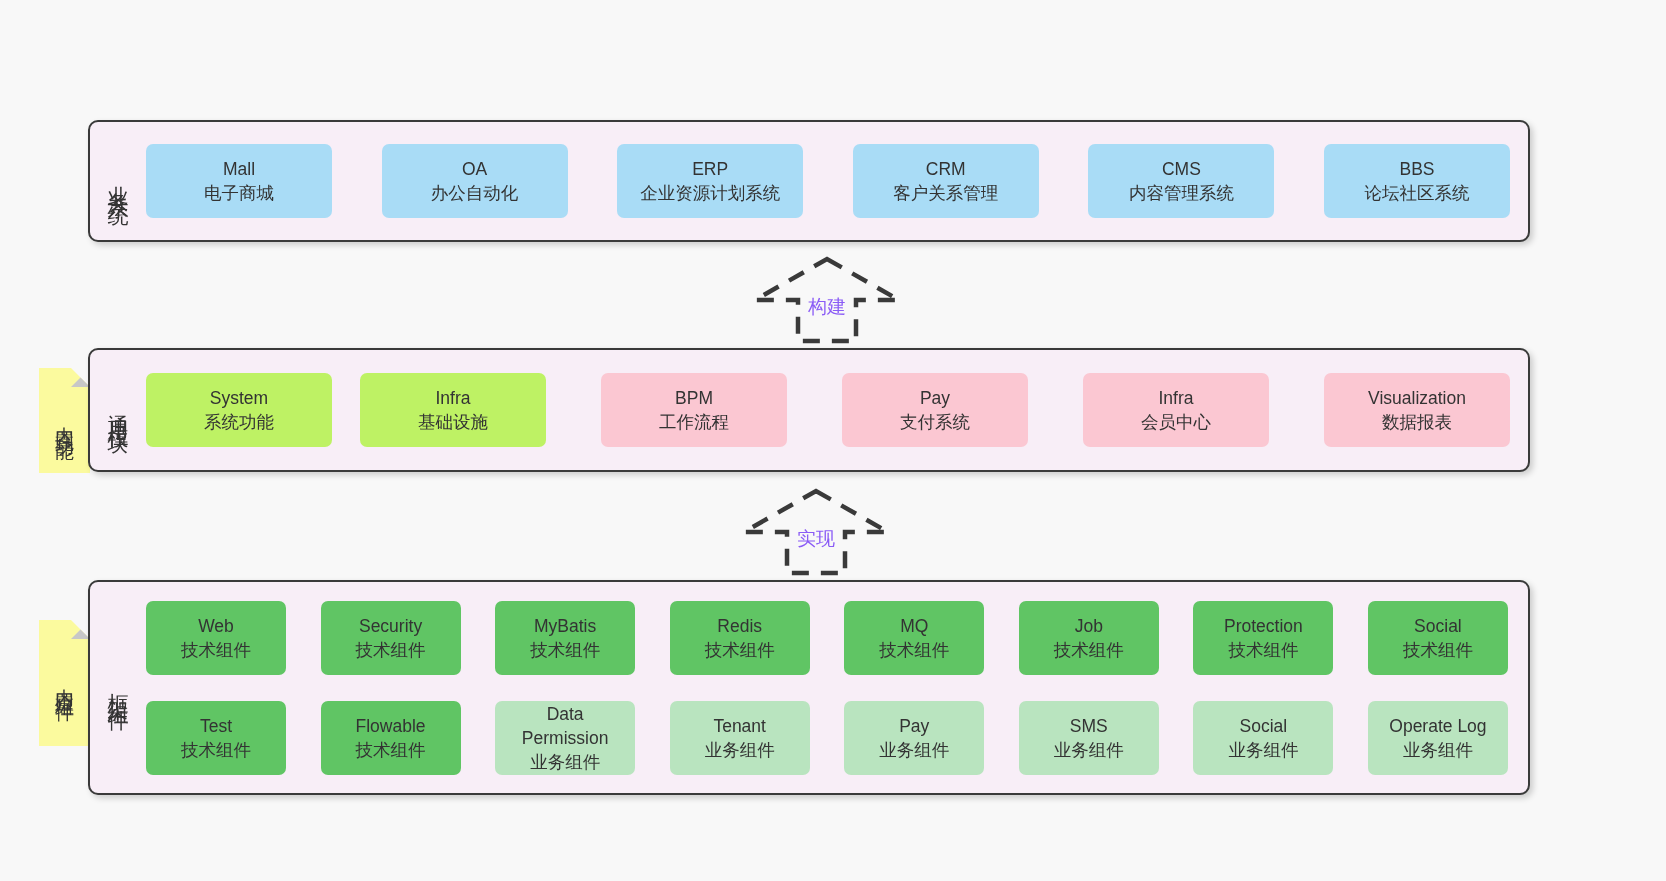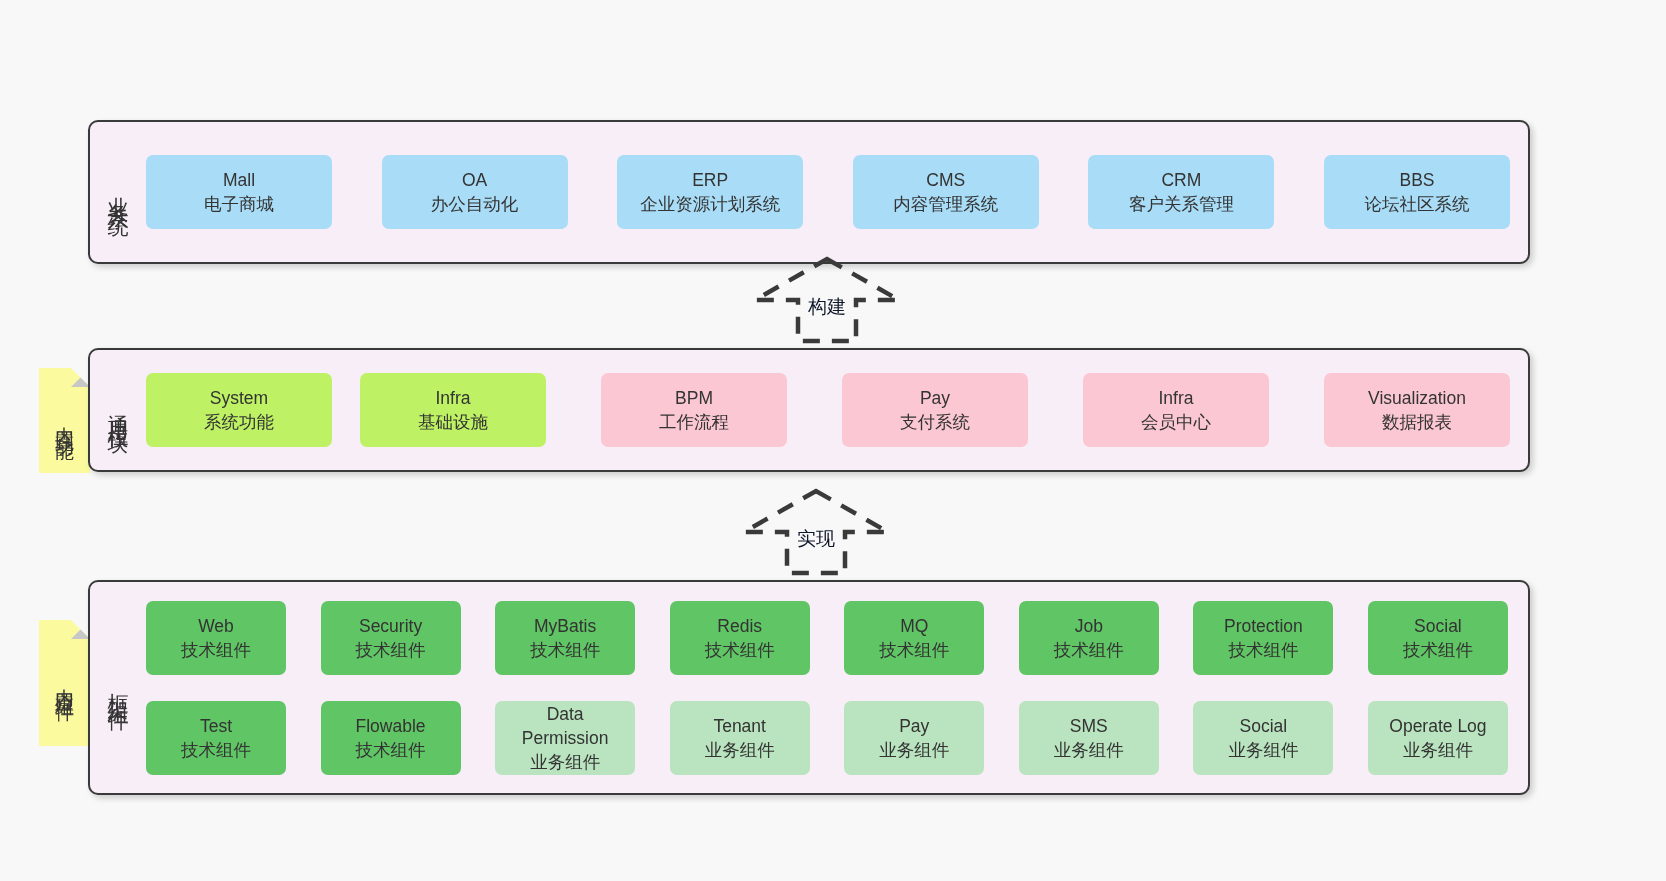--- a/index.html
+++ b/index.html
@@ -50,60 +50,60 @@
   }
   .note-text{
     writing-mode:vertical-rl;text-orientation:upright;
     font-size:19px;letter-spacing:5px;color:#333;
   }
   
   .arrow{position:absolute;width:150px;height:88px;}
   .arrow svg{display:block;}
   .arrow-label{
     position:absolute;left:50%;top:38px;transform:translateX(-50%);
-    background:#f8f8f8;padding:0 4px;font-size:19px;color:#0f172a;white-space:nowrap;
+    background:#f8f8f8;padding:0 4px;font-size:19px;color:#8b5cf6;white-space:nowrap;
   }
 </style>
 </head>
 <body>
 
 <div class="canvas">
 
   <div class="note" style="top:368px;height:105px;">
     <span class="note-text">内置功能</span>
     <span class="note-fold"></span>
   </div>
 
   <div class="note" style="top:620px;height:126px;">
     <span class="note-text">内置组件</span>
     <span class="note-fold"></span>
   </div>
 
-  <div class="panel" style="top:120px;height:144px;">
+  <div class="panel" style="top:120px;height:122px;">
     <div class="panel-label">业务系统</div>
     <div class="boxes-row">
       <div class="box blue">
         <div>Mall</div>
         <div>电子商城</div>
       </div>
       <div class="box blue">
         <div>OA</div>
         <div>办公自动化</div>
       </div>
       <div class="box blue">
         <div>ERP</div>
         <div>企业资源计划系统</div>
       </div>
       <div class="box blue">
+        <div>CRM</div>
+        <div>客户关系管理</div>
+      </div>
+      <div class="box blue">
         <div>CMS</div>
         <div>内容管理系统</div>
-      </div>
-      <div class="box blue">
-        <div>CRM</div>
-        <div>客户关系管理</div>
       </div>
       <div class="box blue">
         <div>BBS</div>
         <div>论坛社区系统</div>
       </div>
     </div>
   </div>
 
   <div class="arrow" style="left:752px;top:256px;">
     <svg width="150" height="88" viewBox="0 0 150 88">

